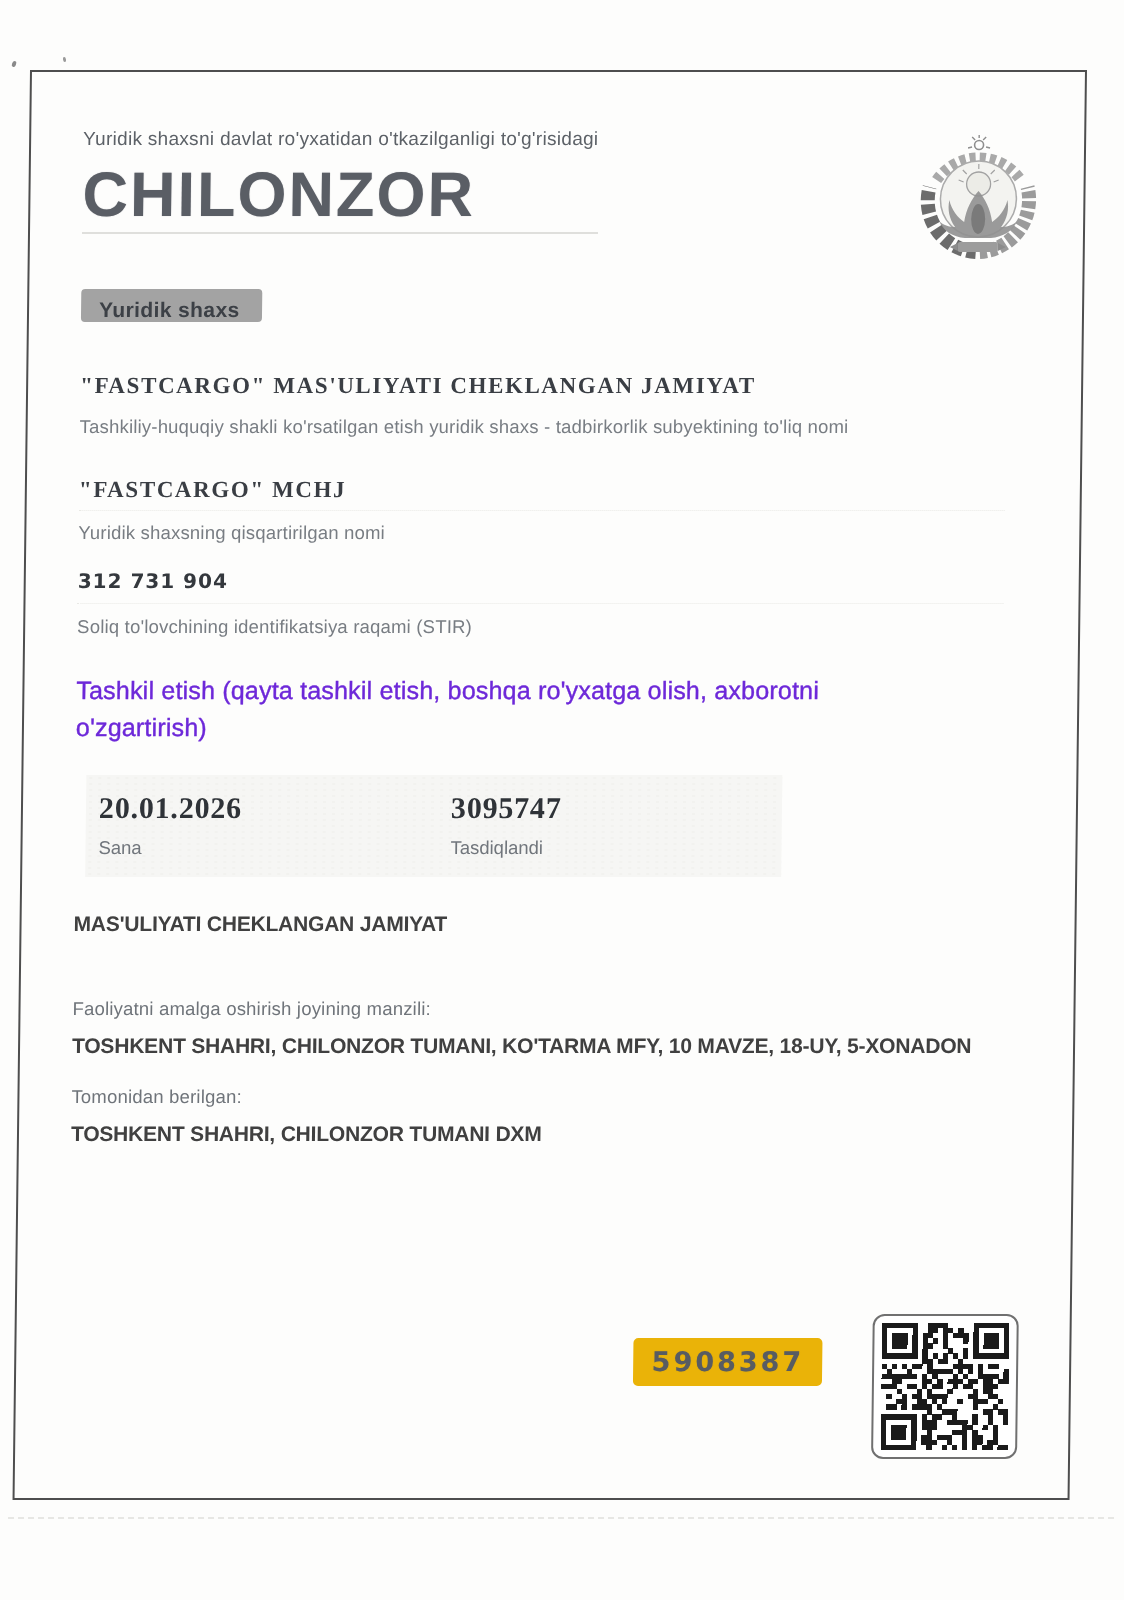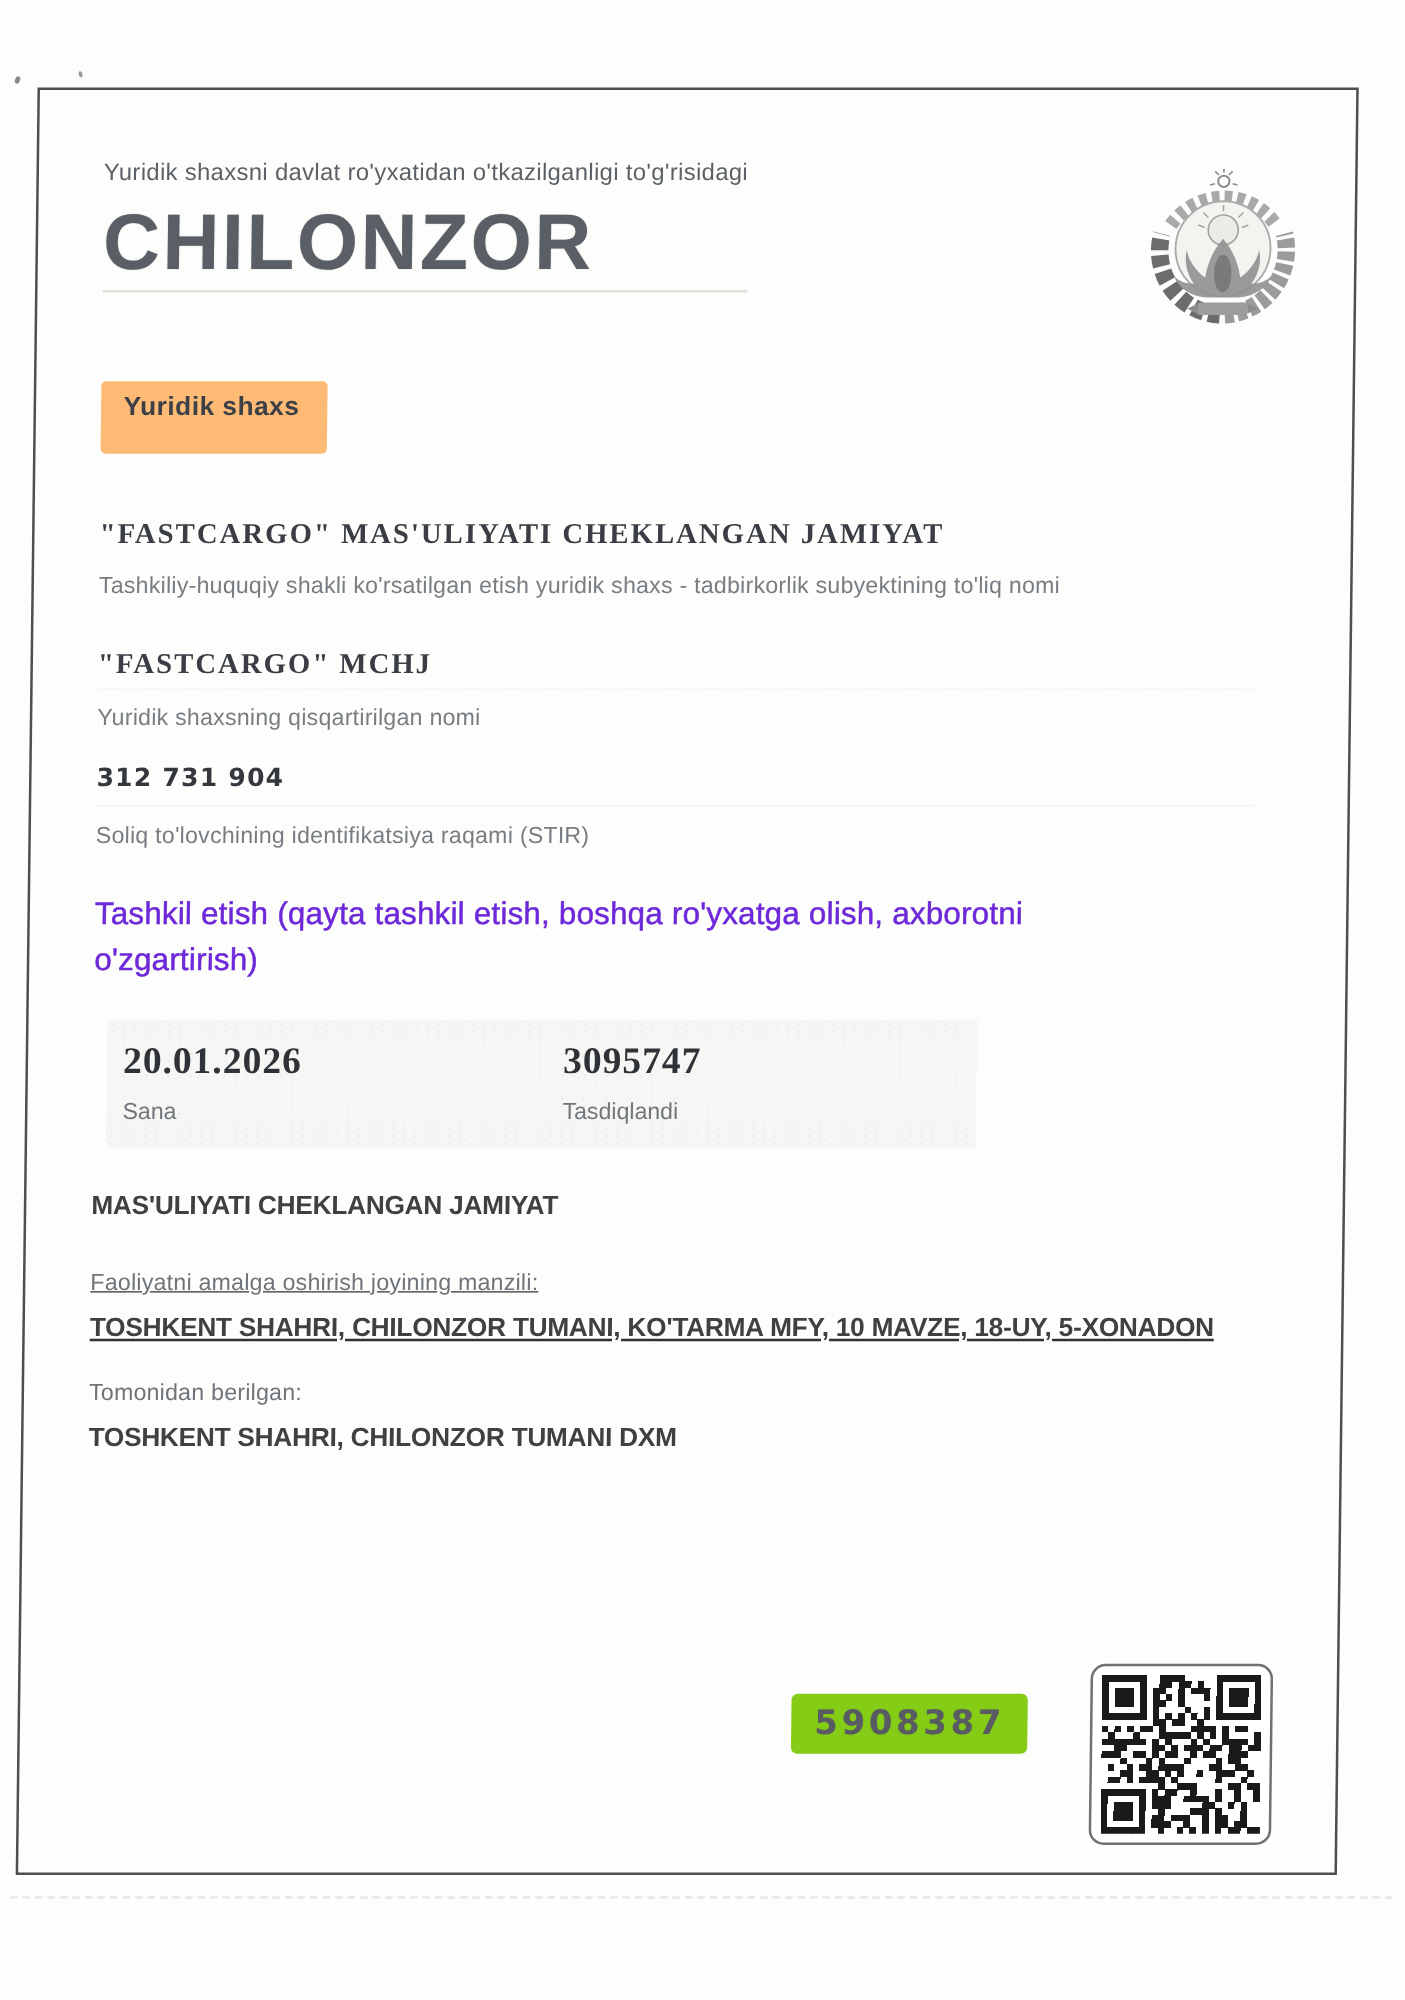--- a/index.html
+++ b/index.html
@@ -24,22 +24,22 @@
 
   .header-row { display:flex; align-items:flex-start; }
   .header-text { flex:1; min-width:0; }
   .kicker { font-size:19px; line-height:26px; color:#5c6167; letter-spacing:.3px; }
   .doc-title { margin-top:9px; font-size:63px; line-height:66px; font-weight:bold;
     letter-spacing:2px; color:#5a5e65;
     text-shadow:0 0 1px rgba(90,94,101,.45); }
   .title-rule { margin-top:5px; width:516px; height:0; border-top:2px solid #d7d7d3; opacity:.8; }
   .emblem-wrap { width:136px; height:124px; margin-top:9px; margin-right:1px; flex:none; }
 
-  .type-badge { display:inline-block; margin-top:46px; background:#fdba74;
-    border-radius:4px; padding:9px 22px 25px 18px; font-size:21px; font-weight:bold;
+  .type-badge { display:inline-block; margin-top:30px; background:#a3a3a3;
+    border-radius:4px; padding:9px 22px 0 18px; font-size:21px; font-weight:bold;
     color:#3c4046; letter-spacing:.4px; }
 
   .field { margin-top:0; }
   .serif-value { font-family:"Liberation Serif", serif; font-weight:bold;
     font-size:23px; line-height:27px; letter-spacing:1.6px; color:#3a3e44; }
   .caption { font-size:18.5px; line-height:25px; color:#787d83; letter-spacing:.2px; }
   .num-value { font-family:"DejaVu Sans", sans-serif; font-weight:bold;
     font-size:20px; line-height:30px; letter-spacing:1px; color:#34383d; }
   .streak { width:96%; border-top:1px dotted #e9e9e5; margin-top:7px; }
 
@@ -61,26 +61,26 @@
   .conf-col { flex:1; }
   .panel-value { font-family:Liberation Serif, serif; font-weight:bold;
     font-size:30px; line-height:27px; letter-spacing:.8px; color:#2f3338; }
   .panel-label { margin-top:16px; font-size:18.5px; color:#71767c; }
 
   .section { }
   .section .caption { color:#6f747a; }
   .caps-value { margin-top:12px; font-size:21px; line-height:25px; font-weight:bold;
     letter-spacing:-.2px; color:#404040; }
   .s-legal { margin-top:34px; }
-  .s-address { margin-top:36px;text-decoration:underline; }
+  .s-address { margin-top:60px; }
   .s-issuer { margin-top:26px; }
 
   .footer-row { display:flex; justify-content:flex-end; align-items:flex-start;
     gap:50px; margin-top:168px; padding-right:15px; }
-  .doc-number { margin-top:24px; background:#84cc16; border-radius:5px;
+  .doc-number { margin-top:24px; background:#eab308; border-radius:5px;
     padding:8px 18px 9px; font-size:27px; letter-spacing:3px; font-weight:bold;
     color:#585c62; font-family:"DejaVu Sans", sans-serif;
     text-shadow:0 0 1px rgba(88,92,98,.3); }
   .qr-box { width:146px; height:145px; background:#fff; border:2px solid #707070;
     border-radius:12px; padding:7px; flex:none; }
   .qr-box svg { width:128px; height:127px; display:block; }
 </style>
 </head>
 <body>
 

